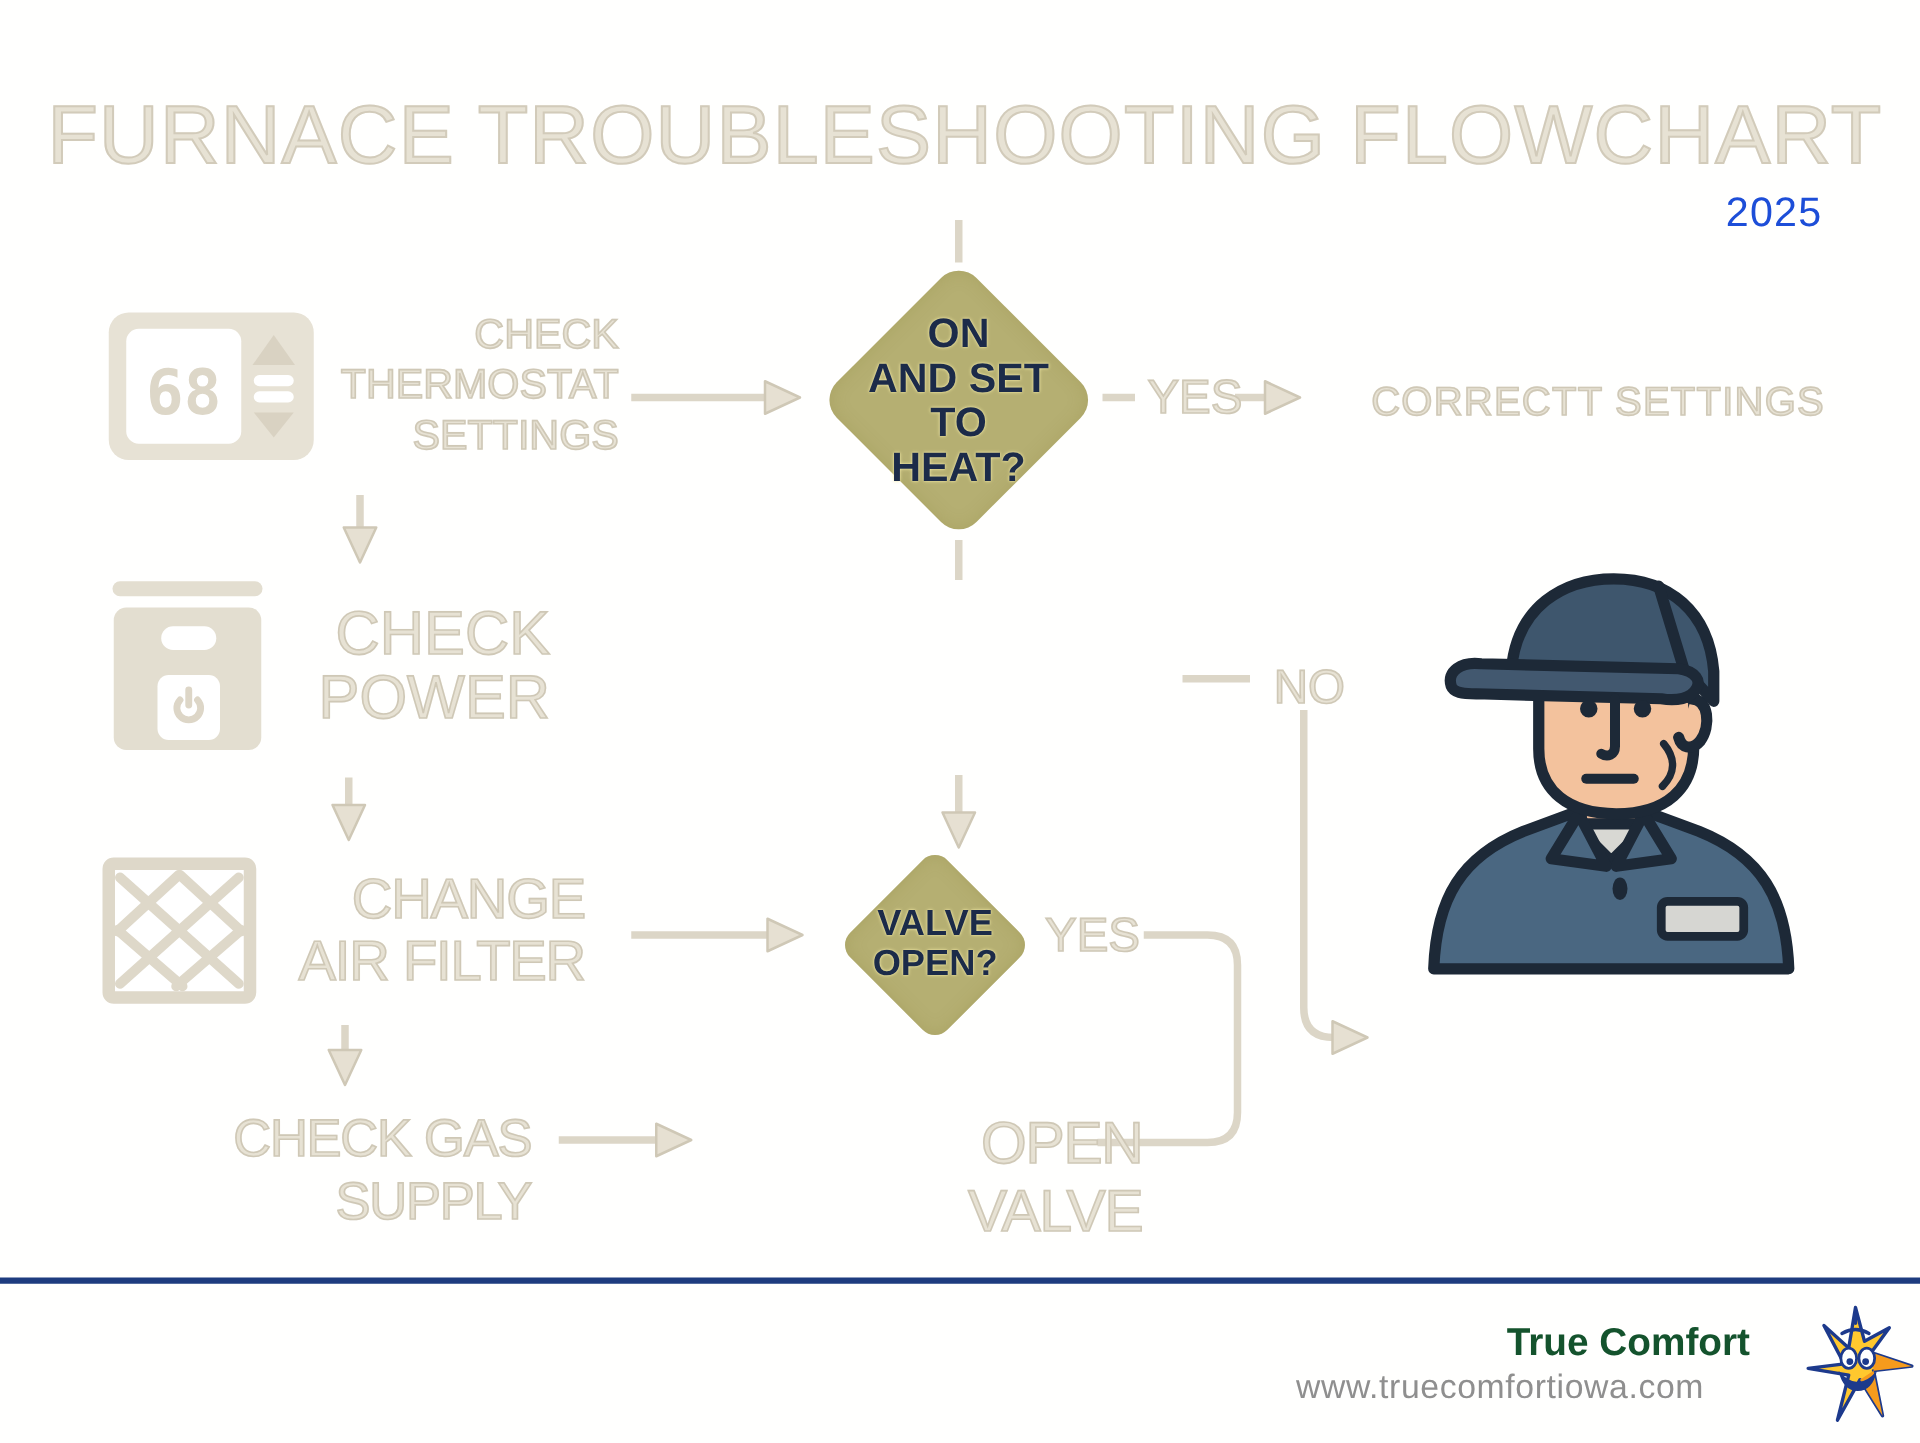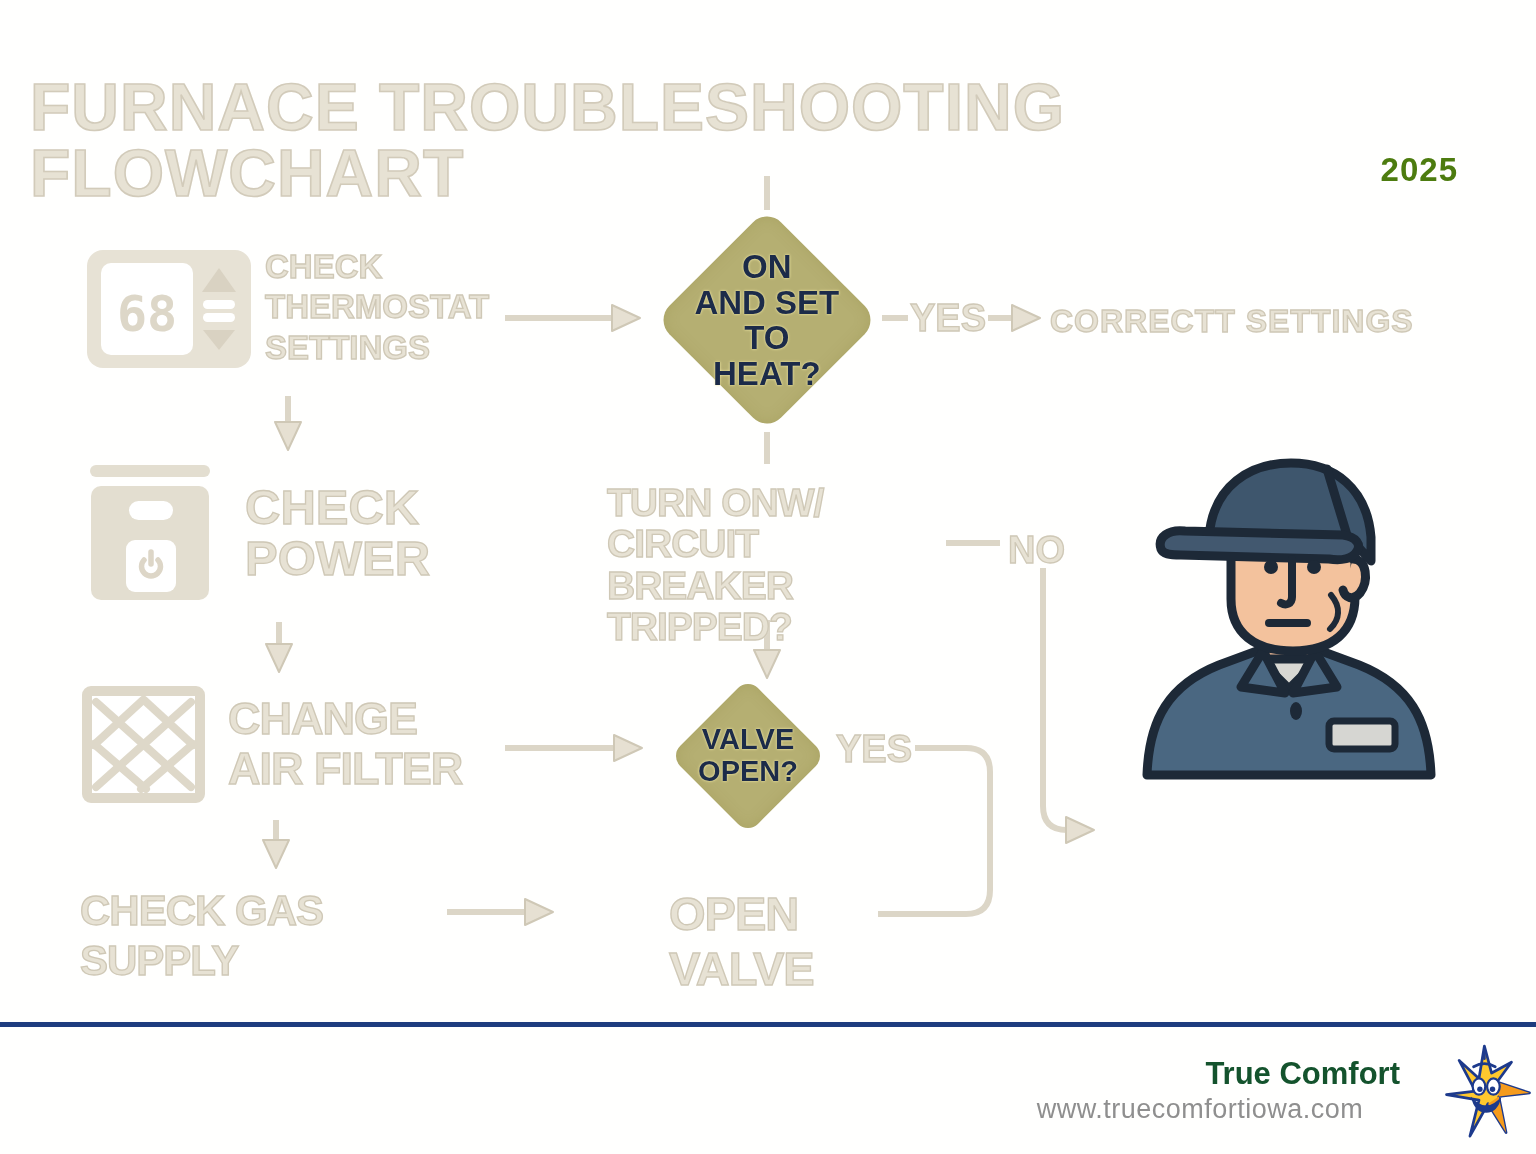--- a/index.html
+++ b/index.html
@@ -2,33 +2,33 @@
 <html><head>
 <meta charset="utf-8">
 <style>
   html,body{margin:0;padding:0;background:#fff;}
   #poster{
     position:relative;width:1536px;height:1154px;background:#fffffe;
     font-family:"Liberation Sans",sans-serif;overflow:hidden;
   }
   
   .outline-label{
-    position:absolute;font-weight:700;color:#e7e2d4;
+    position:absolute;font-weight:400;color:#e7e2d4;
     -webkit-text-stroke:1.3px #cfc8b6;
     text-shadow:0 1px 1px rgba(255,255,255,.9), 0 0 1px #d5cebd;
-    white-space:pre-line;text-align:left;letter-spacing:0px;line-height:1.18;
+    white-space:pre-line;text-align:right;letter-spacing:0px;line-height:1.18;
     text-transform:uppercase;
   }
   .title{
     left:30px;top:74px;width:1476px;font-size:66px;letter-spacing:1px;
     -webkit-text-stroke:1.6px #d2cbba;line-height:1.0;
   }
   .year{
-    position:absolute;right:78px;top:151px;font-size:33px;font-weight:700;
-    color:#4d7c0f;letter-spacing:1px;
+    position:absolute;right:78px;top:151px;font-size:33px;font-weight:400;
+    color:#1d4ed8;letter-spacing:1px;
   }
   
   .diamond{
     position:absolute;background:#b5af72;transform:rotate(45deg);
     display:flex;align-items:center;justify-content:center;
     box-shadow:inset 0 0 14px rgba(140,130,60,.25);
   }
   .diamond-inner{
     transform:rotate(-45deg);text-align:center;font-weight:700;
     color:#1c2b49;white-space:pre-line;
@@ -130,23 +130,20 @@
 AND SET
 TO HEAT?</div>
   </div>
   <div class="diamond" id="diamond-valve">
     <div class="diamond-inner">VALVE
 OPEN?</div>
   </div>
 
   <div class="outline-label" style="left:910px;top:296px;width:84px;font-size:38px;">YES</div>
   <div class="outline-label" style="left:1050px;top:303px;width:410px;font-size:32px;letter-spacing:1px;">CORRECTT  SETTINGS</div>
-  <div class="outline-label" style="left:607px;top:482px;width:320px;font-size:39px;line-height:1.06;letter-spacing:-1px;">TURN ONW/
-CIRCUIT BREAKER
-TRIPPED?</div>
   <div class="outline-label" style="left:1008px;top:528px;width:68px;font-size:38px;">NO</div>
   <div class="outline-label" style="left:836px;top:727px;width:76px;font-size:38px;">YES</div>
   <div class="outline-label" style="left:669px;top:886px;width:245px;font-size:47px;letter-spacing:-1px;">OPEN VALVE</div>
 
   <svg style="left:1133px;top:449px;" width="312" height="326" viewBox="0 0 312 326">
     <g stroke="#1d2937" stroke-width="9" stroke-linejoin="round" stroke-linecap="round">
       <path d="M14 326 C16 270 36 236 86 216 L132 199 L180 199 L226 216 C276 236 296 270 298 326 Z" fill="#4a6781"></path>
       <path d="M132 164 L180 164 L180 212 C164 224 148 224 132 212 Z" fill="#f2bd98"></path>
       <path d="M126 210 L156 240 L186 210 Z" fill="#d8d8d3"></path>
       <path d="M130 202 L108 238 L152 244 Z" fill="#4a6781"></path>

